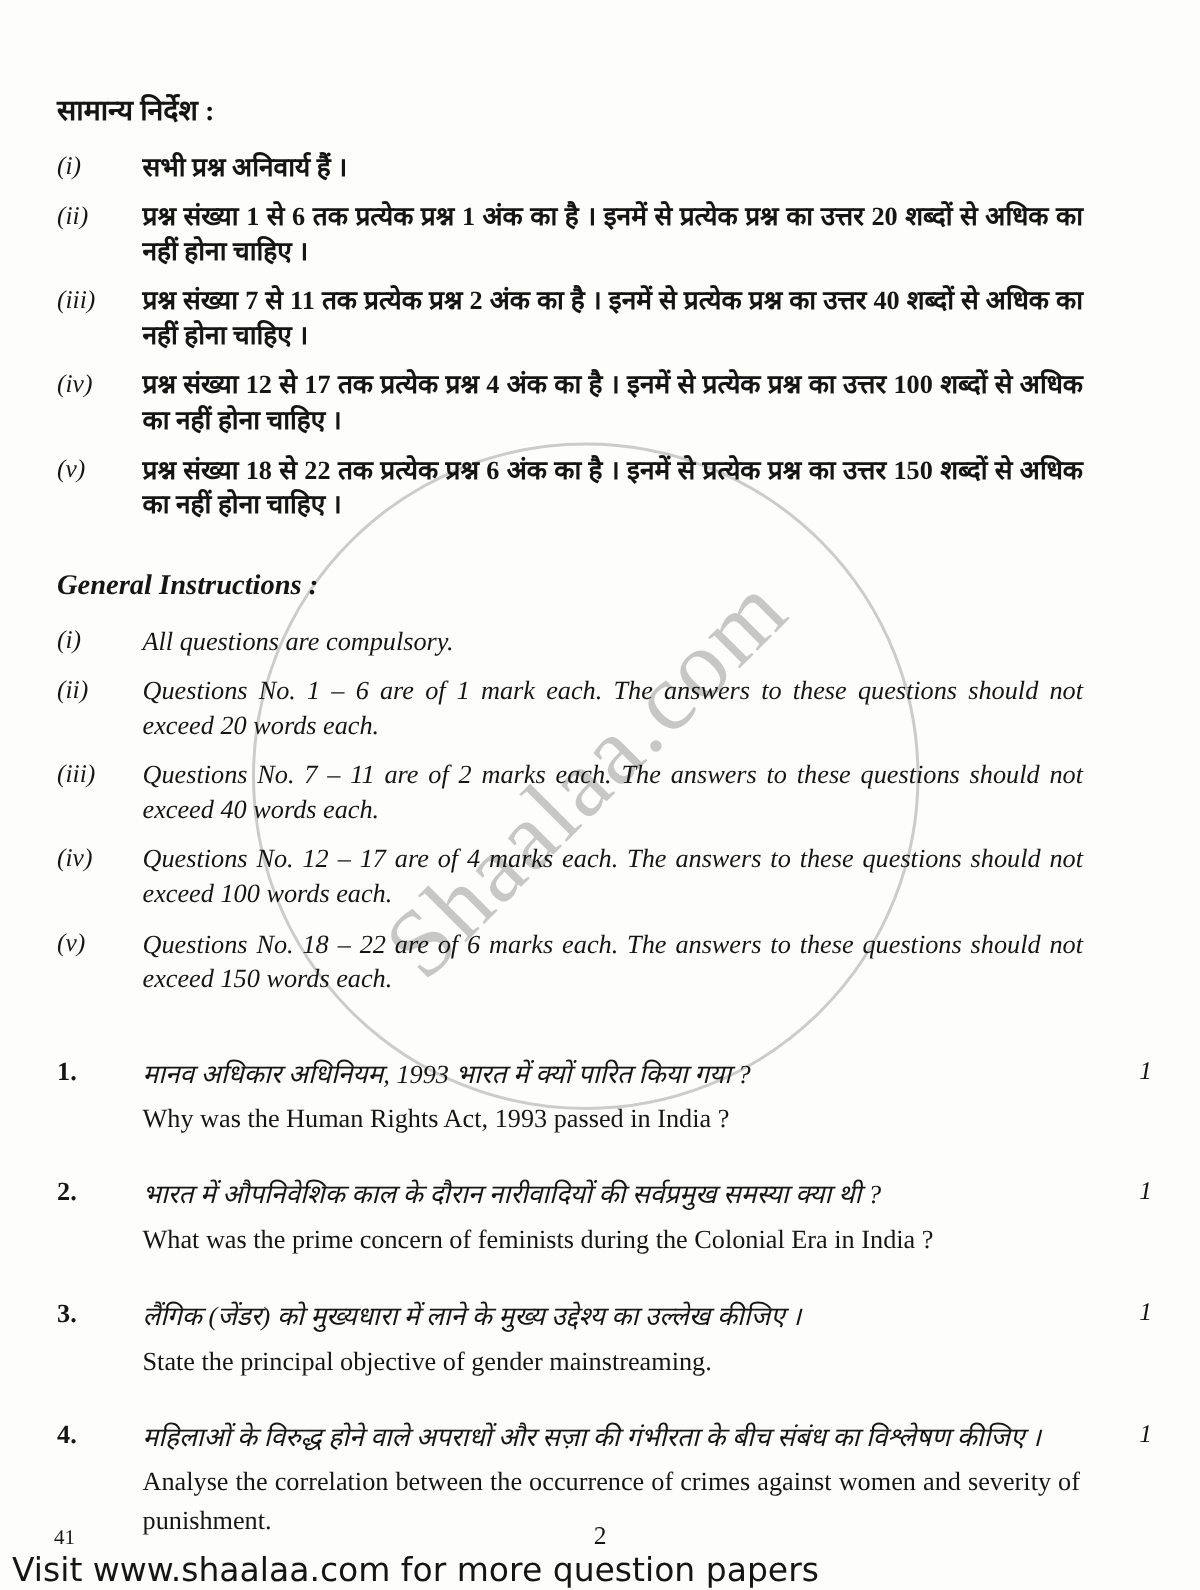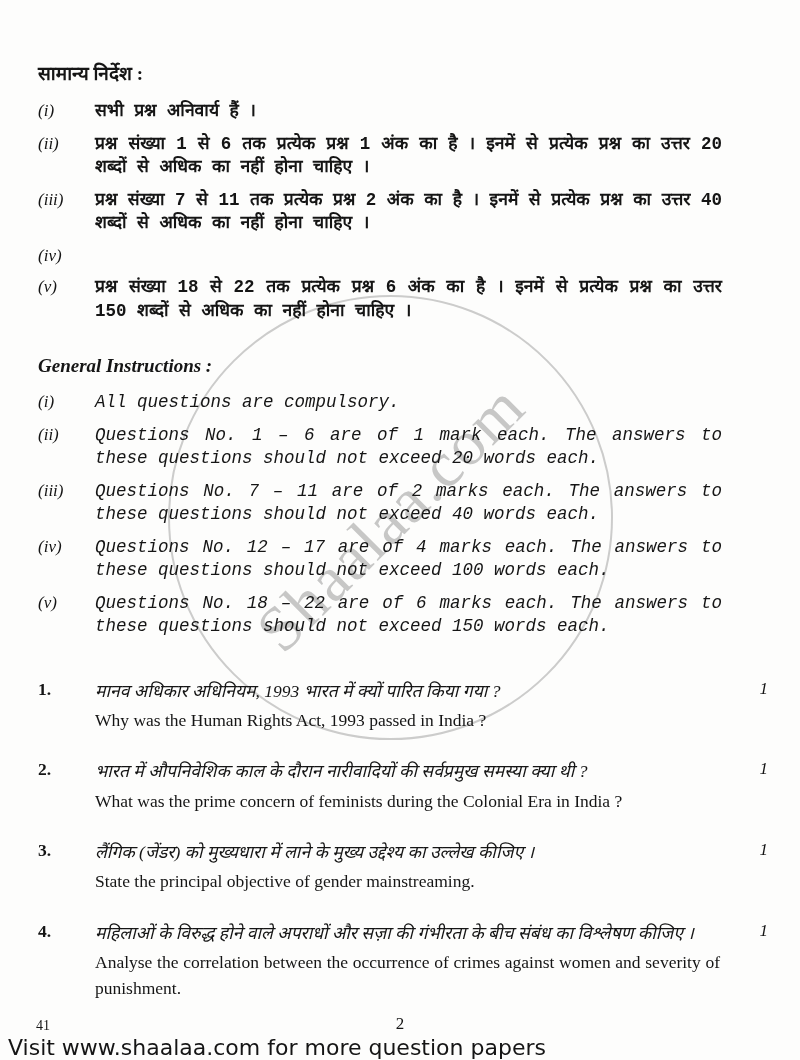--- a/index.html
+++ b/index.html
@@ -55,21 +55,20 @@
     display: grid;
     grid-template-columns: 57px 1fr;
     margin-bottom: 10px;
   }
   .inst-num { font-style: italic; font-size: 17px; padding-top: 1px; }
   .inst-text {
     font-size: 17.5px;
     line-height: 1.32;
     text-align: justify;
     margin-right: 48px;
-    font-family: Liberation Mono, monospace;
   }
   .inst-text.hindi { font-weight: 600; }
   .inst-text.eng { font-style: italic; }
 
   .gap-md { height: 22px; }
   .gap-lg { height: 30px; }
 
   
   .q-row {
     display: grid;
@@ -145,20 +144,21 @@
     <div class="inst-row">
       <span class="inst-num">(ii)</span>
       <span class="inst-text hindi">प्रश्न संख्या 1 से 6 तक प्रत्येक प्रश्न 1 अंक का है । इनमें से प्रत्येक प्रश्न का उत्तर 20 शब्दों से अधिक का नहीं होना चाहिए ।</span>
     </div>
     <div class="inst-row">
       <span class="inst-num">(iii)</span>
       <span class="inst-text hindi">प्रश्न संख्या 7 से 11 तक प्रत्येक प्रश्न 2 अंक का है । इनमें से प्रत्येक प्रश्न का उत्तर 40 शब्दों से अधिक का नहीं होना चाहिए ।</span>
     </div>
     <div class="inst-row">
       <span class="inst-num">(iv)</span>
+      <span class="inst-text hindi">प्रश्न संख्या 12 से 17 तक प्रत्येक प्रश्न 4 अंक का है । इनमें से प्रत्येक प्रश्न का उत्तर 100 शब्दों से अधिक का नहीं होना चाहिए ।</span>
     </div>
     <div class="inst-row">
       <span class="inst-num">(v)</span>
       <span class="inst-text hindi">प्रश्न संख्या 18 से 22 तक प्रत्येक प्रश्न 6 अंक का है । इनमें से प्रत्येक प्रश्न का उत्तर 150 शब्दों से अधिक का नहीं होना चाहिए ।</span>
     </div>
 
     <div class="gap-md"></div>
 
     <div class="sec-title italic">General Instructions :</div>
 

